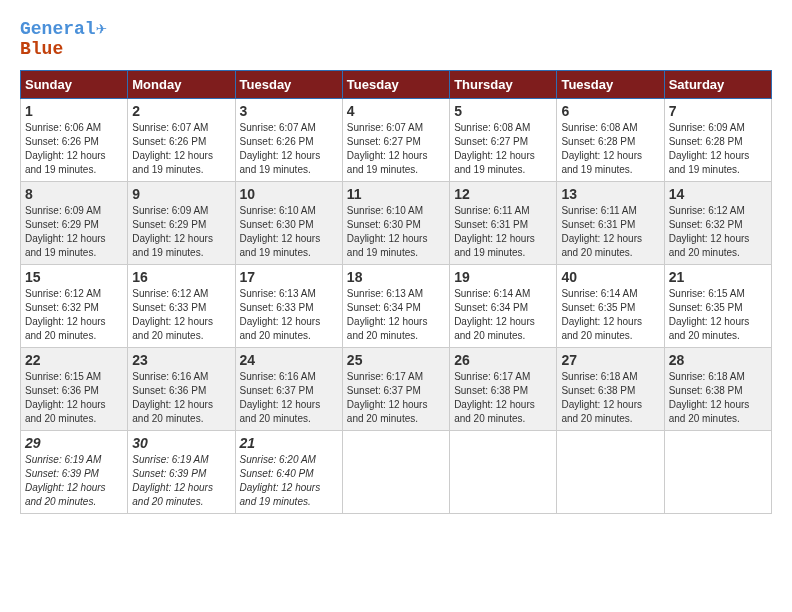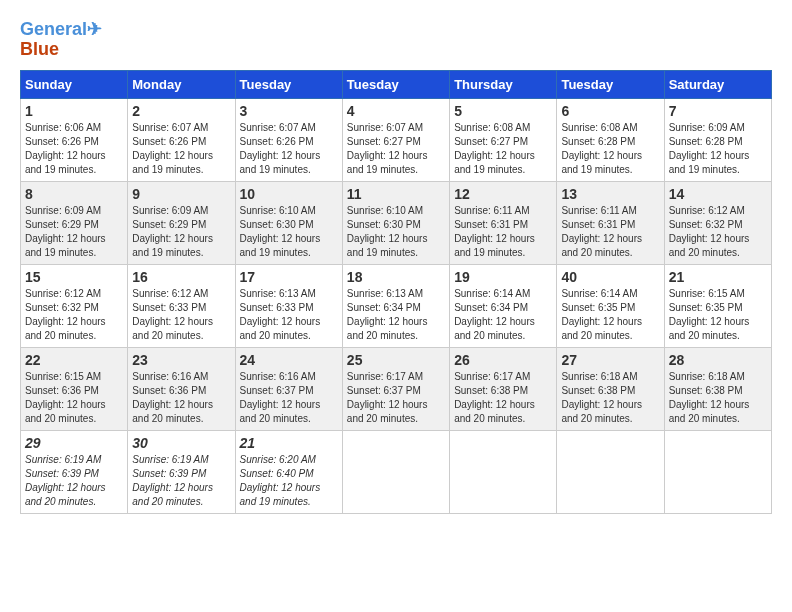--- a/index.html
+++ b/index.html
@@ -8,20 +8,21 @@
       background: #fff;
       width: 792px;
       min-height: 612px;
       padding: 20px;
     }
     .header-area {
       display: flex;
       justify-content: space-between;
       align-items: center;
       margin-bottom: 10px;
+      font-family: Liberation Mono, monospace;
     }
     .logo {
       display: flex;
       align-items: center;
     }
     .logo-text {
       font-size: 18px;
       font-weight: bold;
       color: #333;
       line-height: 1.1;
@@ -40,21 +41,21 @@
     .location-title {
       font-size: 16px;
       color: #333;
     }
     .calendar {
       width: 100%;
       border-collapse: collapse;
       font-size: 11px;
     }
     .calendar th {
-      background: #1d4ed8;
+      background: #7f1d1d;
       color: #fff;
       padding: 6px 4px;
       text-align: left;
       font-weight: bold;
       font-size: 13px;
       border: 1px solid #2e6db4;
     }
     .calendar td {
       border: 1px solid #ccc;
       vertical-align: top;

